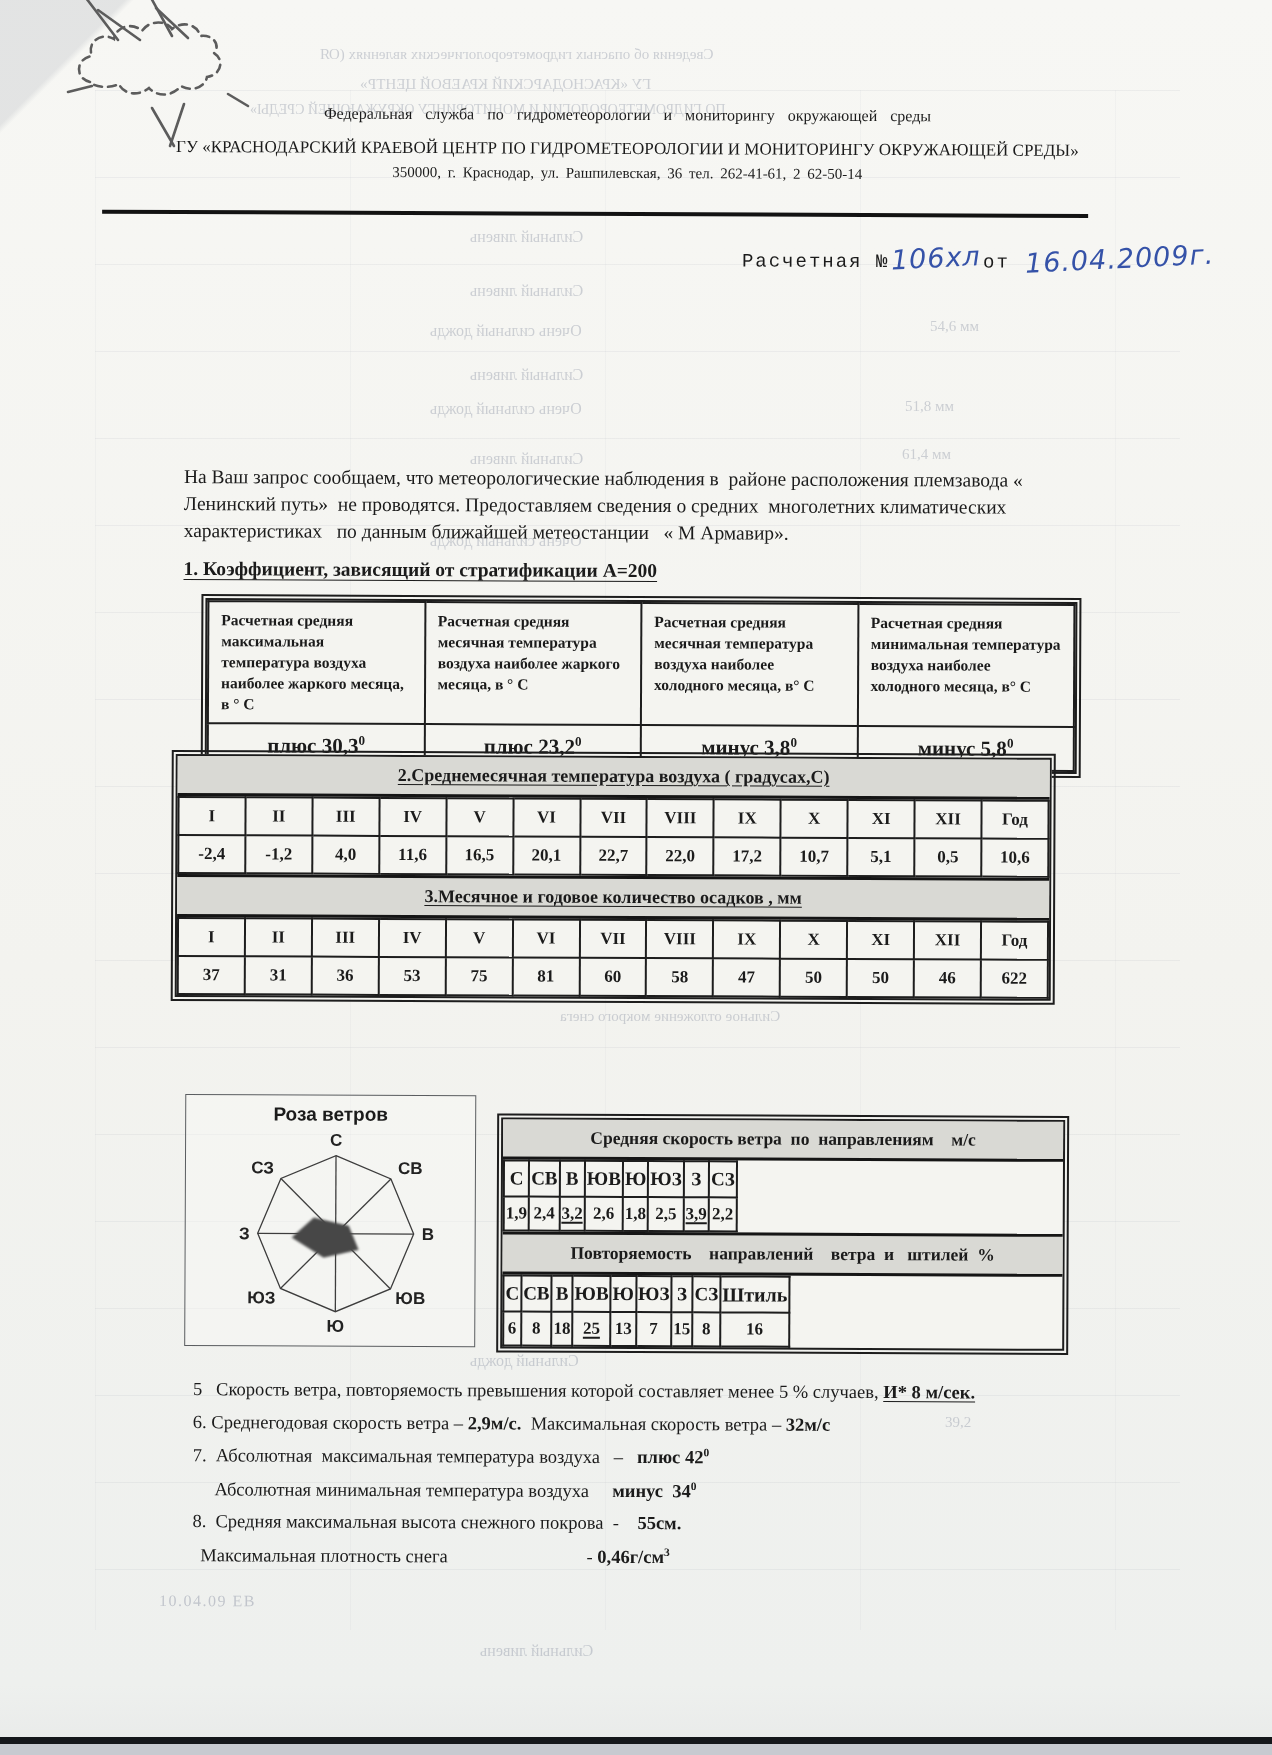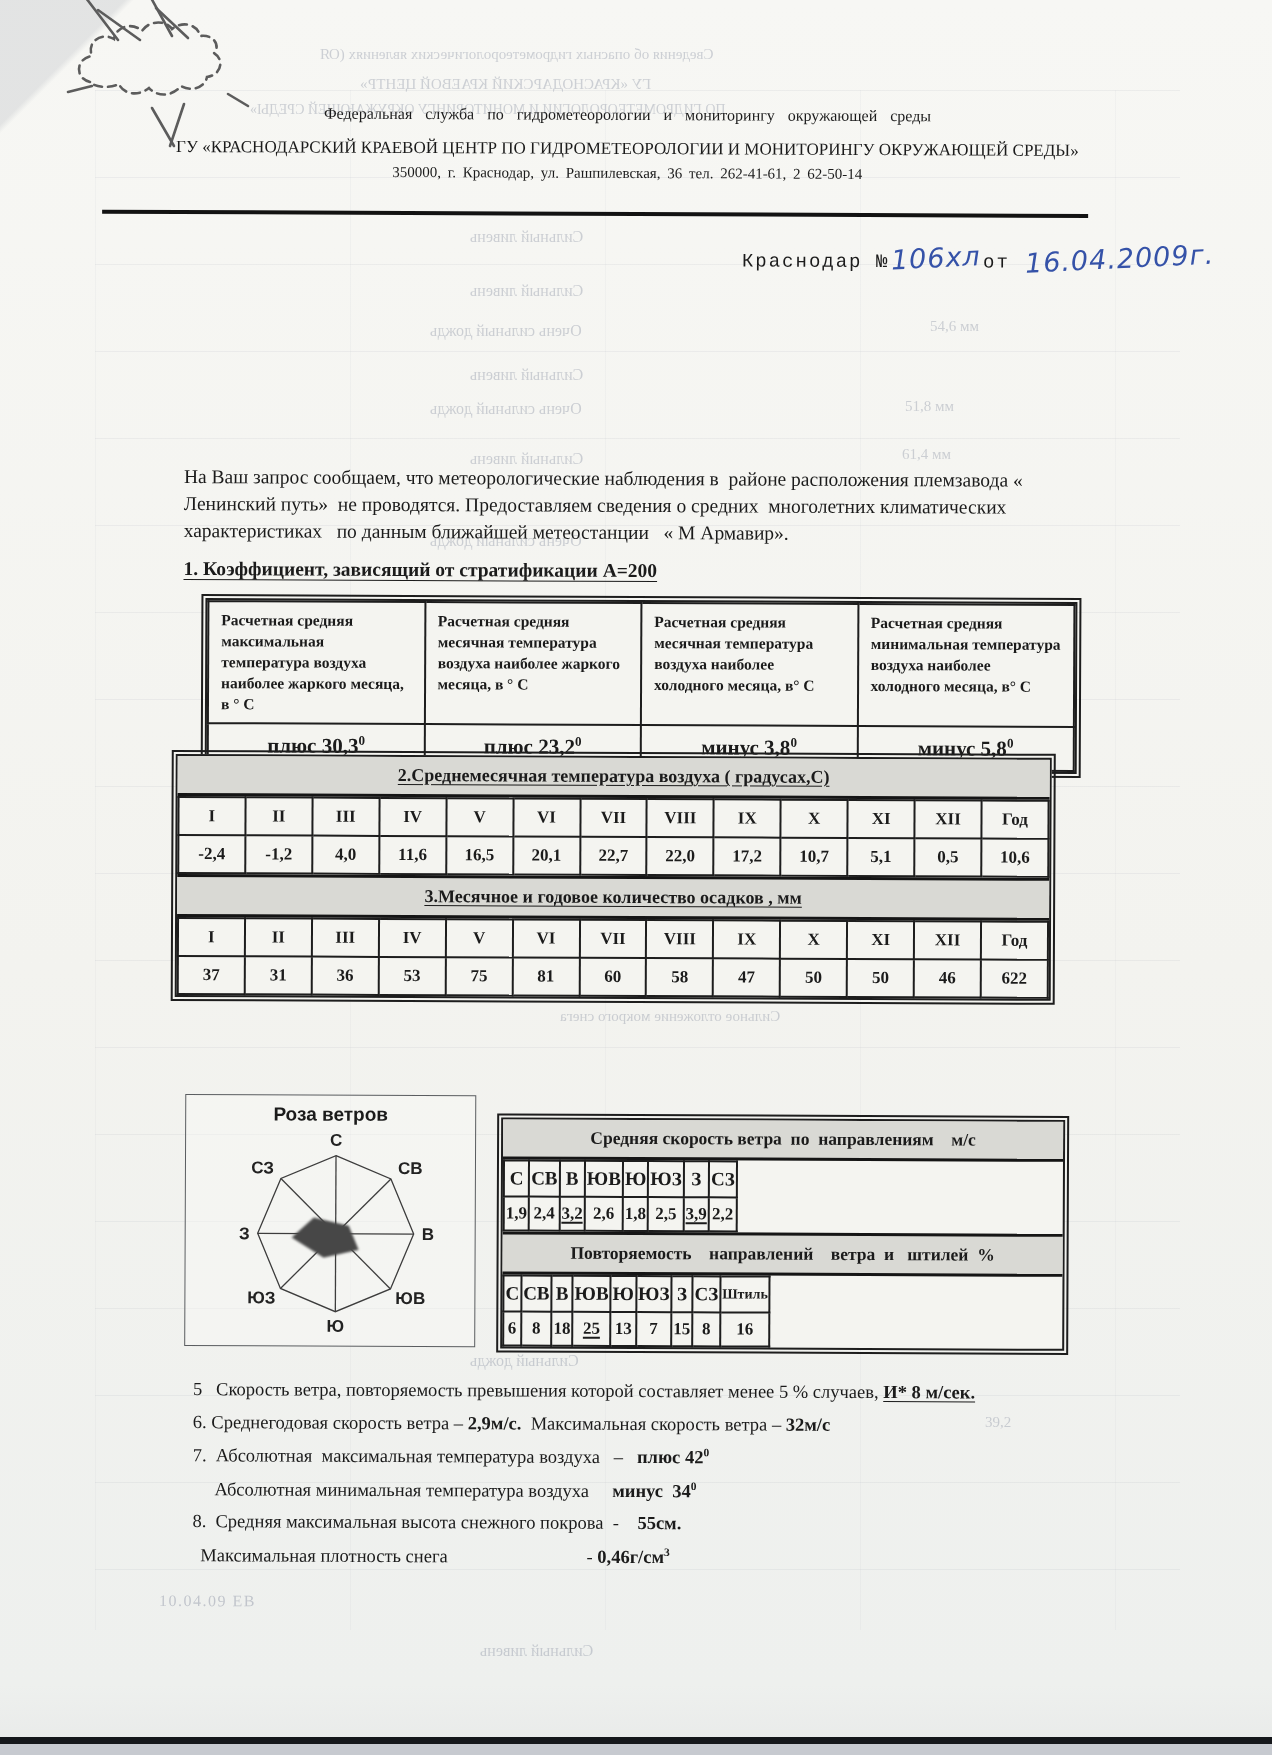--- a/index.html
+++ b/index.html
@@ -100,21 +100,21 @@
     <div class="ghost num" style="left:930px;top:318px;font-size:15px;">54,6 мм</div>
     <div class="ghost" style="left:470px;top:366px;font-size:16px;">Сильный ливень</div>
     <div class="ghost" style="left:430px;top:400px;font-size:16px;">Очень сильный дождь</div>
     <div class="ghost num" style="left:905px;top:398px;font-size:15px;">51,8 мм</div>
     <div class="ghost" style="left:470px;top:450px;font-size:16px;">Сильный ливень</div>
     <div class="ghost num" style="left:902px;top:446px;font-size:15px;">61,4 мм</div>
     <div class="ghost" style="left:430px;top:532px;font-size:16px;">Очень сильный дождь</div>
     <div class="ghost" style="left:560px;top:1008px;font-size:15px;">Сильное отложение мокрого снега</div>
     <div class="ghost" style="left:540px;top:1300px;font-size:15px;">Диаметр 75 мм, вес</div>
     <div class="ghost" style="left:470px;top:1352px;font-size:16px;">Сильный дождь</div>
-    <div class="ghost num" style="left:945px;top:1414px;font-size:15px;margin-left:40px;">39,2</div>
+    <div class="ghost num" style="left:945px;top:1414px;font-size:15px;">39,2</div>
     <div class="ghost" style="left:480px;top:1642px;font-size:16px;">Сильный ливень</div>
   </div>
 
   <div class="fold"></div>
 
   <svg class="cloud" width="235" height="155" viewBox="0 0 235 155">
     <g stroke="#5c5c5c" stroke-width="2.6" fill="none" stroke-linecap="round">
       <path stroke-dasharray="8 6" d="M38,88 c-16,-4 -14,-24 2,-26 c-6,-15 11,-24 22,-17 c2,-13 19,-17 28,-8 c7,-11 24,-11 30,-2 c11,-9 26,-4 28,7 c13,-2 21,9 14,17 c11,7 7,22 -7,24 c-2,11 -17,15 -26,9 c-9,11 -24,11 -32,2 c-11,9 -26,6 -30,-4 c-10,5 -25,3 -29,-2 z"></path>
       <path d="M66,46 L34,4"></path>
       <path d="M46,16 L88,46"></path>
@@ -129,21 +129,21 @@
 
   <div class="tilt">
 
     <div class="hdr">
       <div class="svc">Федеральная служба по гидрометеорологии и мониторингу окружающей среды</div>
       <div class="org">ГУ «КРАСНОДАРСКИЙ КРАЕВОЙ ЦЕНТР  ПО ГИДРОМЕТЕОРОЛОГИИ И МОНИТОРИНГУ ОКРУЖАЮЩЕЙ СРЕДЫ»</div>
       <div class="addr">350000,  г. Краснодар,  ул. Рашпилевская,  36 тел.   262-41-61,  2 62-50-14</div>
     </div>
     <div class="rule"></div>
 
-    <div class="annex"><span>Краснодар №</span><span class="hand">106хл</span><span>от</span> <span class="hand">16.04.2009г.</span></div>
+    <div class="annex"><span>Расчетная №</span><span class="hand">106хл</span><span>от</span> <span class="hand">16.04.2009г.</span></div>
 
 
     <div class="body-par pre">На Ваш запрос сообщаем, что метеорологические наблюдения в  районе расположения племзавода « Ленинский путь»  не проводятся. Предоставляем сведения о средних  многолетних климатических характеристиках   по данным ближайшей метеостанции   « М Армавир».</div>
 
     <div class="sec1">1. Коэффициент, зависящий от стратификации А=200</div>
 
     <div class="t1 dframe">
       <table>
         <tbody>
             <tr>
@@ -293,21 +293,21 @@
         <tbody>
             <tr>
           <td class="h">С</td>
           <td class="h">СВ</td>
           <td class="h">В</td>
           <td class="h">ЮВ</td>
           <td class="h">Ю</td>
           <td class="h">ЮЗ</td>
           <td class="h">З</td>
           <td class="h">СЗ</td>
-          <td class="h" style="font-size:14px;">Штиль</td>
+          <td class="h" style="font-size:20px;">Штиль</td>
         </tr>
         <tr>
           <td class="v"><span>6</span></td>
           <td class="v"><span>8</span></td>
           <td class="v"><span>18</span></td>
           <td class="v u"><span>25</span></td>
           <td class="v"><span>13</span></td>
           <td class="v"><span>7</span></td>
           <td class="v"><span>15</span></td>
           <td class="v"><span>8</span></td>

